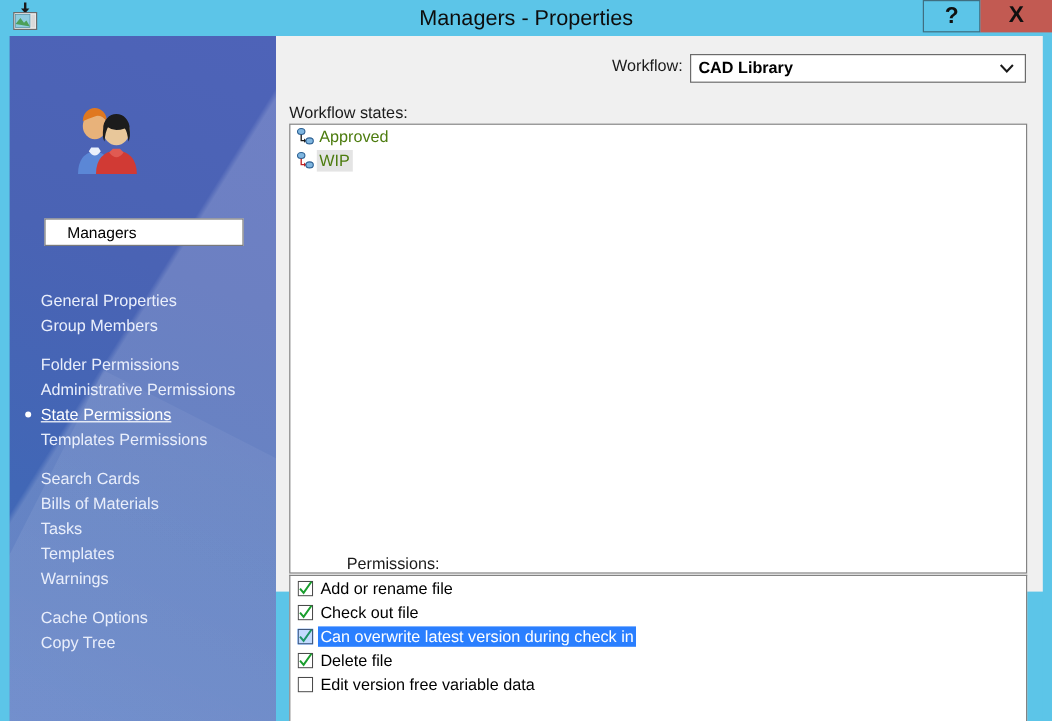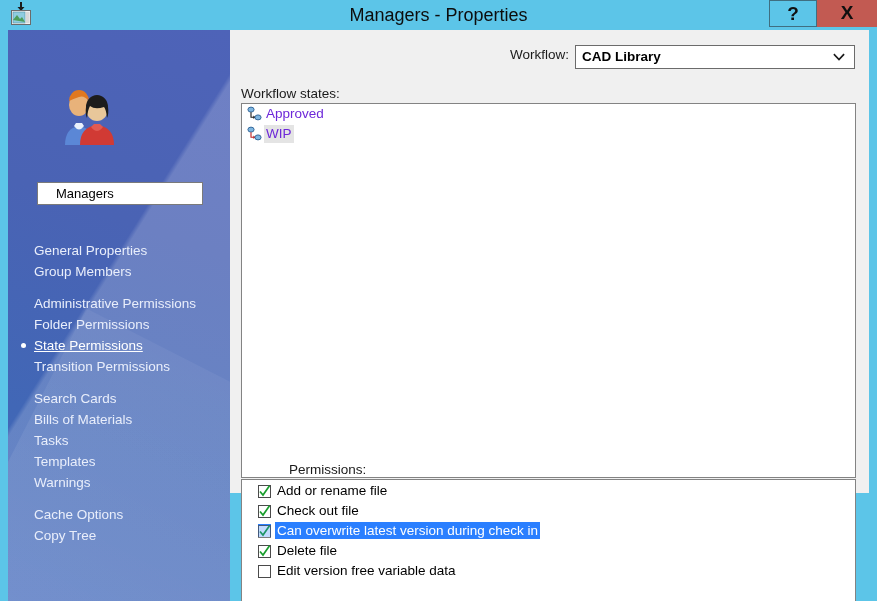--- a/index.html
+++ b/index.html
@@ -200,41 +200,41 @@
     display: flex;
     align-items: center;
   }
   .state-icon {
     width: 16px; height: 16px;
     margin-right: 2px;
     flex: 0 0 16px;
   }
   .state-label {
     font-size: 13.5px;
-    color: #6d28d9;
+    color: #4d7c0f;
     line-height: 16px;
     padding: 1px 2px;
   }
   .state-row.focused .state-label {
     background: #e4e4e4;
   }
 
   #perms-box {
     position: absolute; left: 11px; top: 449px;
     width: 615px; height: 122px;
     background: #ffffff;
     border: 1px solid #838383;
     border-bottom: none;
     box-sizing: border-box;
     overflow: hidden;
   }
   .perm-row {
     position: relative;
     height: 20px;
-    padding-left: 16px;
+    padding-left: 6px;
     cursor: pointer;
     display: flex;
     align-items: center;
   }
   .perm-check {
     width: 13px; height: 13px;
     flex: 0 0 13px;
     margin-right: 4px;
     position: relative;
   }
@@ -297,31 +297,31 @@
 
     <div id="nav">
       <div class="nav-item">
         <span class="nav-label">General Properties</span>
       </div>
       <div class="nav-item">
         <span class="nav-label">Group Members</span>
       </div>
       <div class="nav-gap"></div>
       <div class="nav-item">
+        <span class="nav-label">Folder Permissions</span>
+      </div>
+      <div class="nav-item">
         <span class="nav-label">Administrative Permissions</span>
-      </div>
-      <div class="nav-item">
-        <span class="nav-label">Folder Permissions</span>
       </div>
       <div class="nav-item active">
         <span class="nav-bullet"></span>
         <span class="nav-label">State Permissions</span>
       </div>
       <div class="nav-item">
-        <span class="nav-label">Transition Permissions</span>
+        <span class="nav-label">Templates Permissions</span>
       </div>
       <div class="nav-gap"></div>
       <div class="nav-item">
         <span class="nav-label">Search Cards</span>
       </div>
       <div class="nav-item">
         <span class="nav-label">Bills of Materials</span>
       </div>
       <div class="nav-item">
         <span class="nav-label">Tasks</span>

